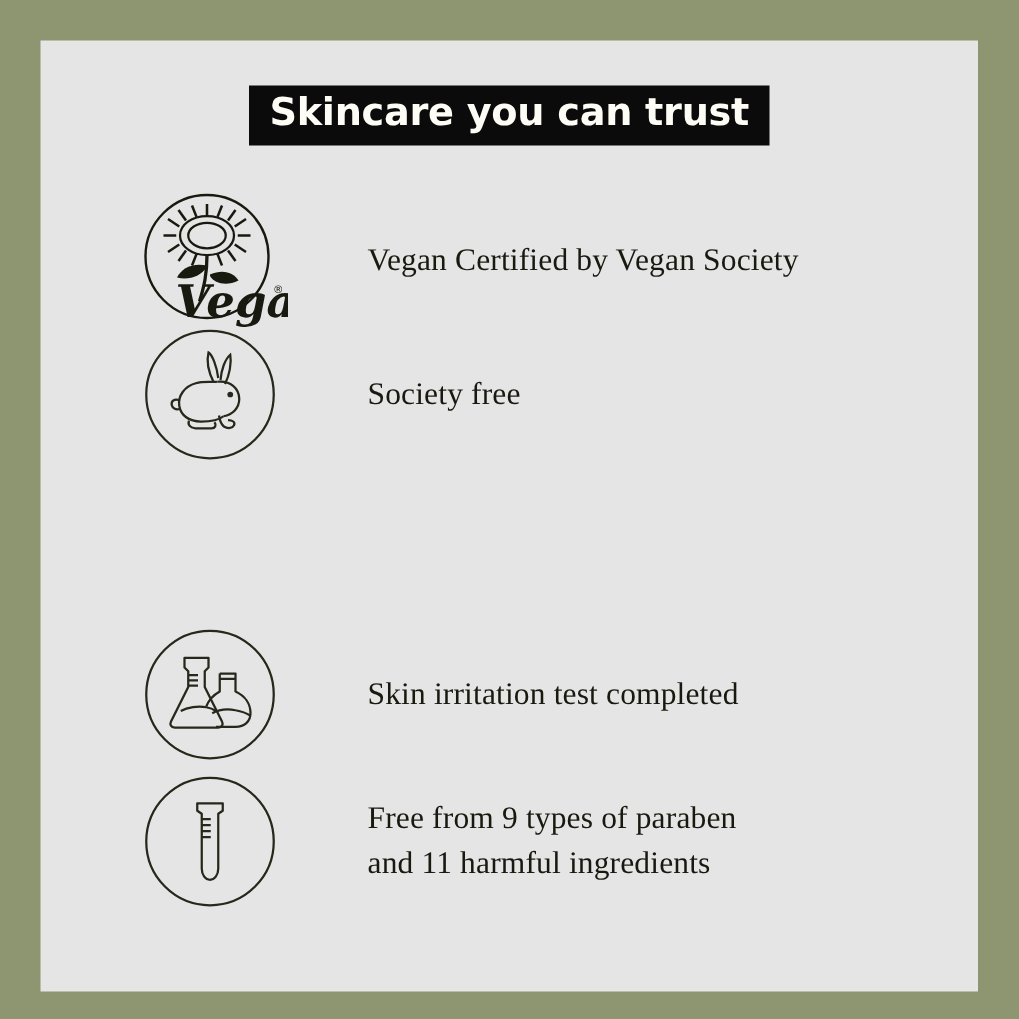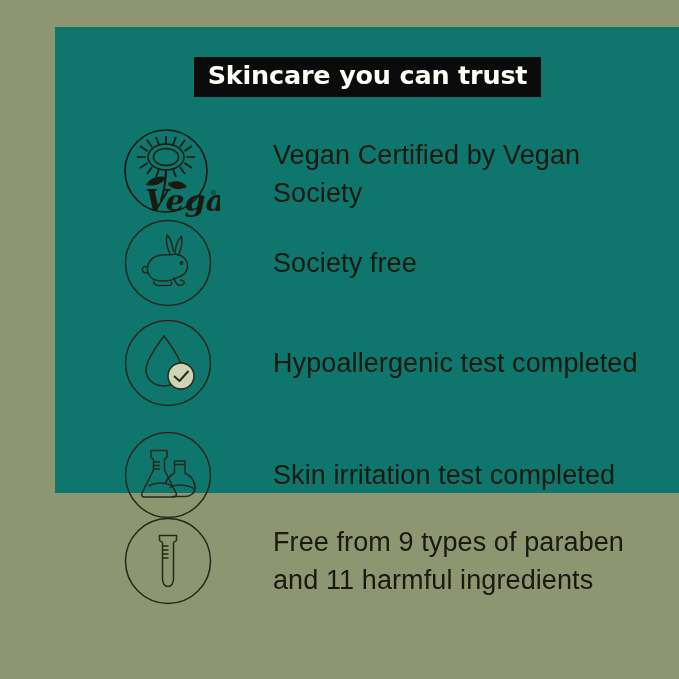--- a/index.html
+++ b/index.html
@@ -18,23 +18,22 @@
     width: 679px;
     height: 679px;
     background: #8d9670;
     box-sizing: border-box;
   }
   #panel {
     position: absolute;
     left: 27px;
     top: 27px;
     width: 625px;
-    height: 466px;
-    background: #0f766e;
-    margin-left: 28px;
+    height: 634px;
+    background: #e5e5e5;
   }
 
   
   #title-wrap {
     position: absolute;
     left: 0;
     top: 30px;
     width: 625px;
     text-align: center;
   }
@@ -58,42 +57,42 @@
     position: absolute;
     left: 0;
     width: 625px;
     height: 92px;
     display: flex;
     align-items: center;
   }
   #row-0 { top: 101px; }
   #row-1 { top: 190px; }
   #row-2 { top: 290px; }
-  #row-3 { top: 402px; }
+  #row-3 { top: 390px; }
   #row-4 { top: 488px; }
 
   .icon-cell {
     width: 218px;
     min-width: 218px;
     height: 92px;
     display: flex;
     align-items: center;
     justify-content: center;
     padding-left: 8px;
     box-sizing: border-box;
   }
   .label-cell {
     flex: 1;
     padding-right: 10px;
   }
   .label {
     color: #18190f;
-    font-family: Liberation Sans, sans-serif;
+    font-family: Liberation Serif, serif;
     font-weight: 300;
-    font-size: 27px;
+    font-size: 21px;
     line-height: 1.42;
     letter-spacing: 0.1px;
     white-space: pre-line;
   }
   .icon-svg { display: block; }
 </style>
 </head>
 <body>
 
 <div id="frame">
@@ -171,36 +170,20 @@
             <path d="M30 61.5 C29 64 30.5 66 34 66.5 L45 66.5 C47.5 66.5 48.5 64.5 47 62.5"></path>
           </g>
           <circle cx="57.5" cy="44" r="1.9" fill="#25281a"></circle>
         </svg>
       </div>
       <div class="label-cell">
         <div class="label">Society free</div>
       </div>
     </div>
 
-    <div class="row" id="row-2">
-      <div class="icon-cell">
-        <svg class="icon-svg" width="88" height="88" viewBox="0 0 88 88">
-          <g fill="none" stroke="#25281a" stroke-width="1.5">
-            <circle cx="44" cy="44" r="42.5"></circle>
-            <path d="M40 17 C40 17 22 40 22 50.5 C22 60 29.5 67 40 67
-                     C50.5 67 58 60 58 50.5 C58 40 40 17 40 17 Z"></path>
-            <circle cx="57" cy="57" r="13" fill="#ced4b5"></circle>
-            <path d="M50.5 57.5 L55.5 62 L64 52.5" stroke-width="1.9" stroke-linecap="round" stroke-linejoin="round"></path>
-          </g>
-        </svg>
-      </div>
-      <div class="label-cell">
-        <div class="label">Hypoallergenic test completed</div>
-      </div>
-    </div>
 
     <div class="row" id="row-3">
       <div class="icon-cell">
         <svg class="icon-svg" width="88" height="88" viewBox="0 0 88 88">
           <g fill="none" stroke="#25281a" stroke-width="1.5" stroke-linejoin="round">
             <circle cx="44" cy="44" r="42.5"></circle>
 
             <path d="M50.5 30 L61 30 L61 42 C67.5 45 71 50.5 71 56.5
                      C71 62 67 65.5 61 65.5 L48 65.5"></path>
             <path d="M50.5 30 L50.5 42 C46 44.5 43 48 41.5 52"></path>

